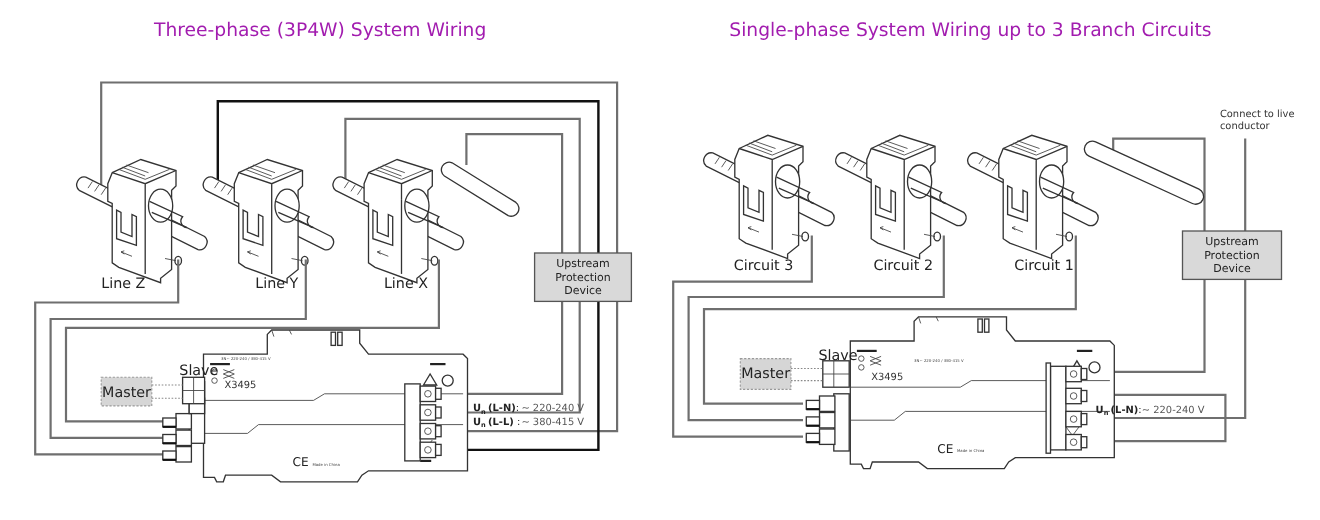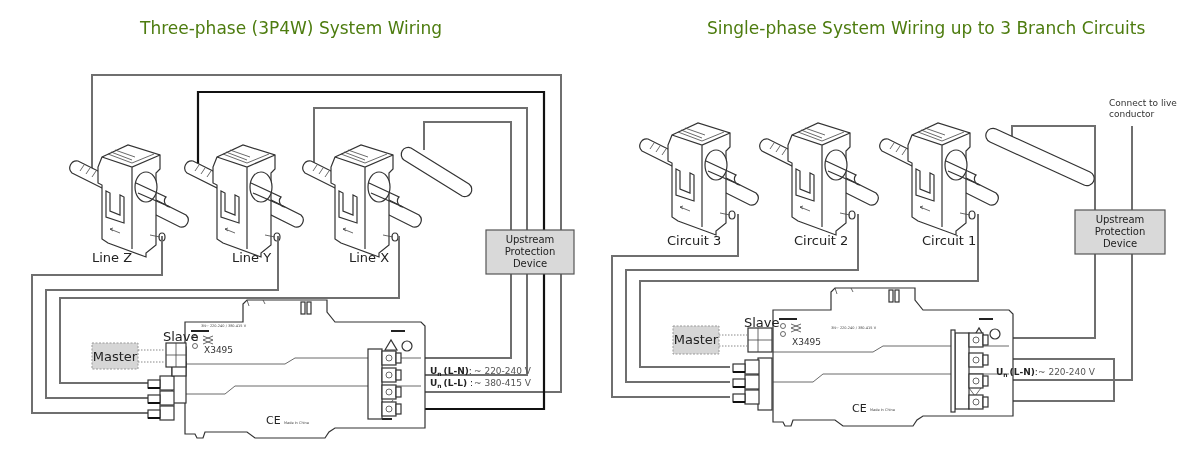--- a/index.html
+++ b/index.html
@@ -1,19 +1,19 @@
 <!DOCTYPE html>
 <html><head>
 <meta charset="utf-8">
 <style>
   html, body { margin: 0; padding: 0; background: #ffffff; }
   body { width: 1200px; height: 473px; position: relative; overflow: hidden; font-family: "DejaVu Sans", sans-serif; color: #2a2a2a; }
-  .title { position: absolute; top: 18px; font-size: 17px; color: #4d7c0f; white-space: nowrap; text-align: center; }
+  .title { position: absolute; top: 18px; font-size: 17px; color: #a21caf; white-space: nowrap; text-align: center; }
   #title-left { left: 140px; }
-  #title-right { left: 663px; margin-left: 44px; }
+  #title-right { left: 663px; }
   svg { position: absolute; top: 0; left: 0; }
   .w-gray { stroke: #6f6f6f; stroke-width: 2; fill: none; }
   .w-black { stroke: #111111; stroke-width: 2.2; fill: none; }
   .ol { stroke: #333; stroke-width: 1.2; fill: #fff; }
   .ol-n { stroke: #333; stroke-width: 1.2; fill: none; }
   .thin { stroke: #444; stroke-width: 0.8; fill: none; }
   .lbl { font-family: "DejaVu Sans", sans-serif; font-size: 13px; fill: #222; }
   .lbl-sm { font-family: "DejaVu Sans", sans-serif; font-size: 9px; fill: #333; }
   .lbl-tiny { font-family: "DejaVu Sans", sans-serif; font-size: 3.5px; fill: #444; }
   .lbl-b { font-family: "DejaVu Sans", sans-serif; font-size: 9px; fill: #222; font-weight: bold; }

